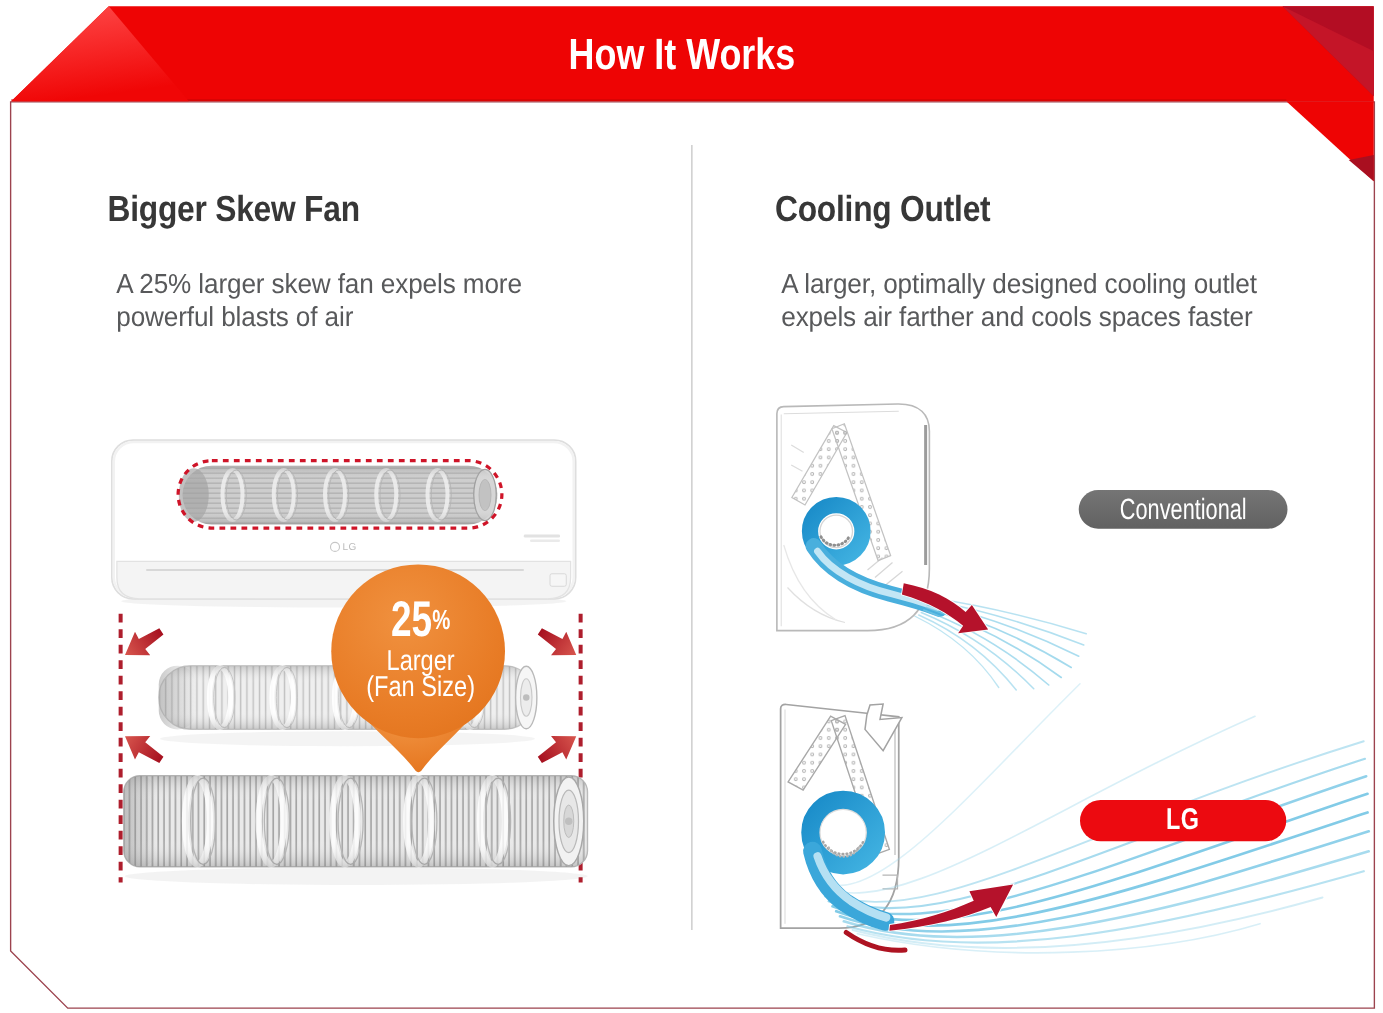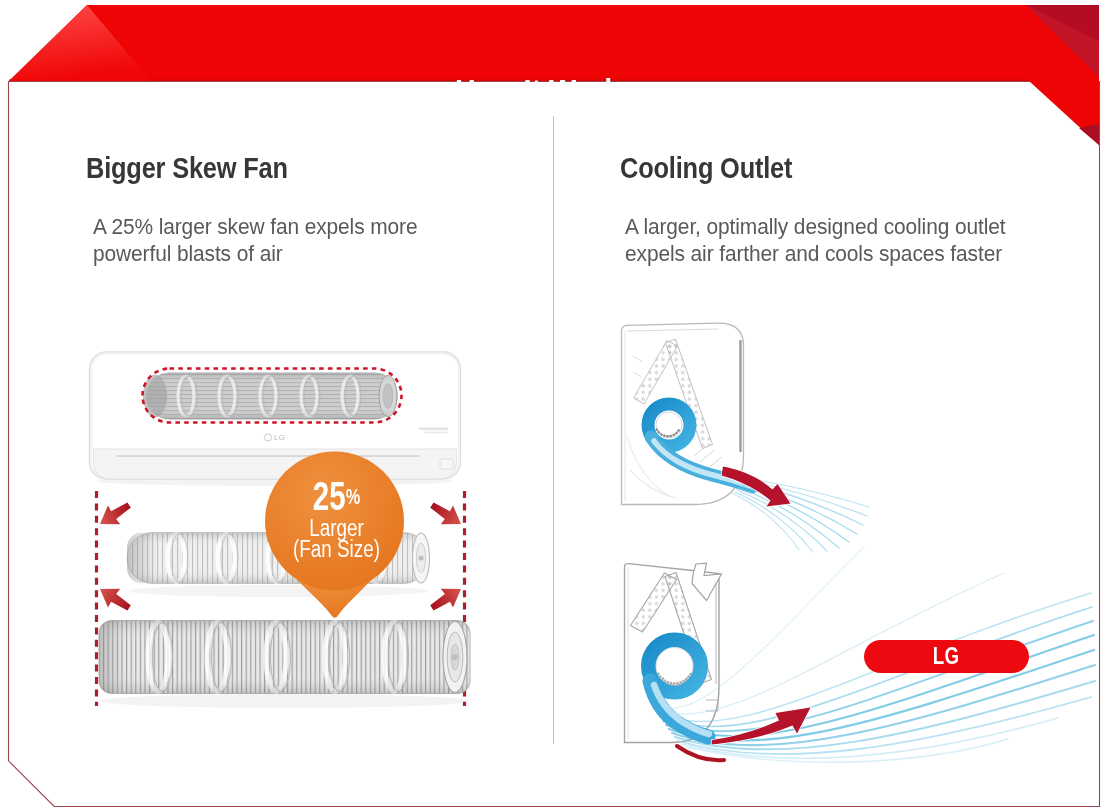--- a/index.html
+++ b/index.html
@@ -2,21 +2,21 @@
 <html><head>
 <meta charset="utf-8">
 <style>
   html,body{margin:0;padding:0;}
   body{width:1106px;height:810px;position:relative;background:#ffffff;overflow:hidden;
        font-family:"Liberation Sans",sans-serif;}
   #stage{position:absolute;left:0;top:0;width:1106px;height:810px;}
   svg{position:absolute;left:0;top:0;}
   .txt{position:absolute;white-space:nowrap;}
   #title{left:0;top:24px;width:1091px;text-align:center;color:#fff;font-weight:bold;
-         font-size:35px;margin-top:48px;}
+         font-size:35px;}
   #title span{display:inline-block;transform:scaleX(0.82);transform-origin:center;}
   .col-heading{font-weight:bold;color:#373737;font-size:29px;transform:scaleX(0.875);
                transform-origin:left;letter-spacing:-0.2px;}
   #left-heading{left:86px;top:152px;}
   #right-heading{left:620px;top:152px;}
   .col-body{color:#58595b;font-size:22px;line-height:27px;transform:scaleX(0.95);
             transform-origin:left;letter-spacing:-0.1px;}
   #left-body{left:93px;top:213px;}
   #right-body{left:625px;top:213px;}
   .pill{position:absolute;display:flex;align-items:center;justify-content:center;
@@ -286,17 +286,20 @@
   <div>A larger, optimally designed cooling outlet</div>
   <div>expels air farther and cools spaces faster</div>
 </div>
 
 <div class="txt badge-text" id="badge-line1"><span>25</span><span class="pct">%</span></div>
 <div class="txt badge-text" id="badge-line2">Larger</div>
 <div class="txt badge-text" id="badge-line3">(Fan Size)</div>
 
 <div class="txt" id="unit-logo">LG</div>
 
+<div class="pill" id="pill-conventional">
+      <span>Conventional</span>
+    </div>
 <div class="pill" id="pill-lg">
       <span>LG</span>
     </div>
 
 </div>
 
 </body></html>

